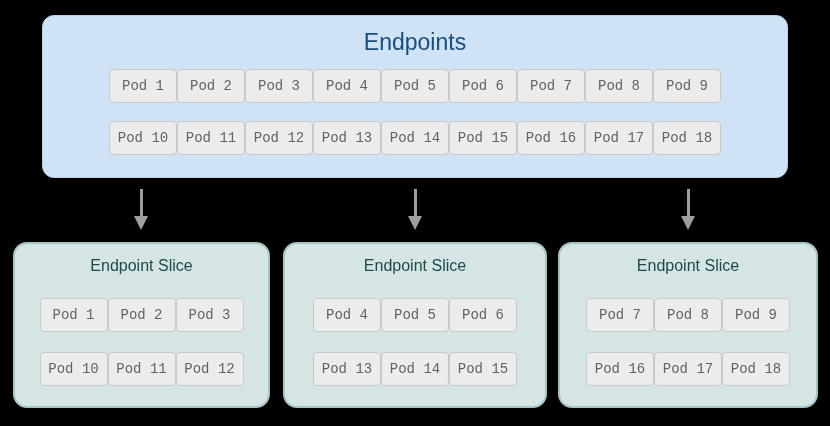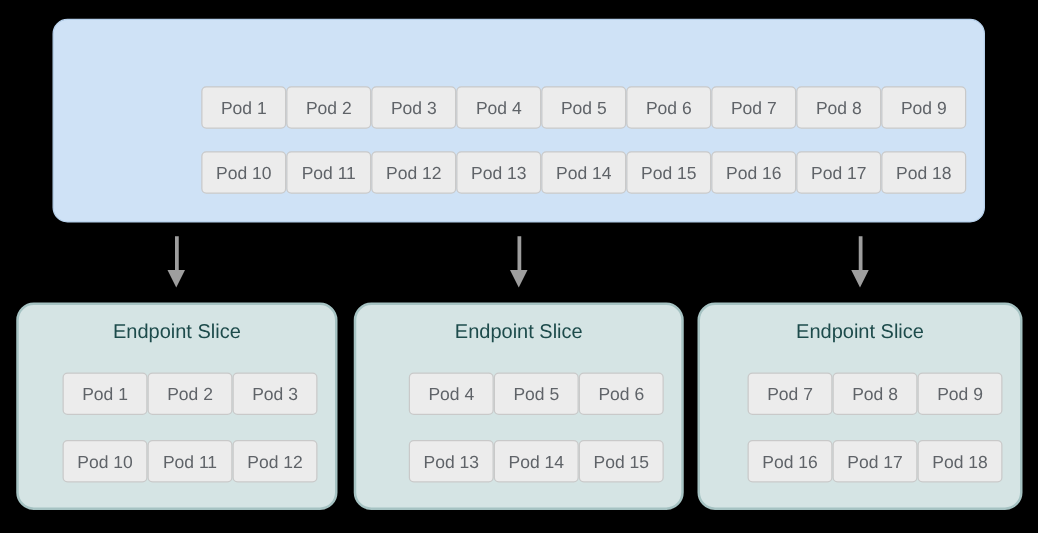--- a/index.html
+++ b/index.html
@@ -24,21 +24,21 @@
   .endpoints-title {
     position: absolute; top: 13px; left: 0; right: 0;
     text-align: center;
     font-size: 23px; font-weight: 500;
     color: #174e7c;
   }
 
   
   .pod-row {
     position: absolute; left: 14px; right: 14px;
-    display: flex; justify-content: flex-end;
+    display: flex; justify-content: center; font-family: Liberation Mono, monospace;
   }
   .endpoints-box .row1 { top: 53px; }
   .endpoints-box .row2 { top: 105px; }
 
   .pod {
     width: 68px; height: 34px;
     background: #ececec;
     border: 1px solid #c9c9c9;
     border-radius: 4px;
     box-sizing: border-box;
@@ -85,20 +85,21 @@
     font-size: 16px; font-weight: 500;
     color: #1d4b4b;
   }
   .slice-box .row1 { top: 54px; }
   .slice-box .row2 { top: 108px; }
 </style>
 </head>
 <body>
 
 <div class="endpoints-box">
+  <div class="endpoints-title">Endpoints</div>
 
   <div class="pod-row row1">
     <div class="pod">Pod 1</div>
     <div class="pod">Pod 2</div>
     <div class="pod">Pod 3</div>
     <div class="pod">Pod 4</div>
     <div class="pod">Pod 5</div>
     <div class="pod">Pod 6</div>
     <div class="pod">Pod 7</div>
     <div class="pod">Pod 8</div>

